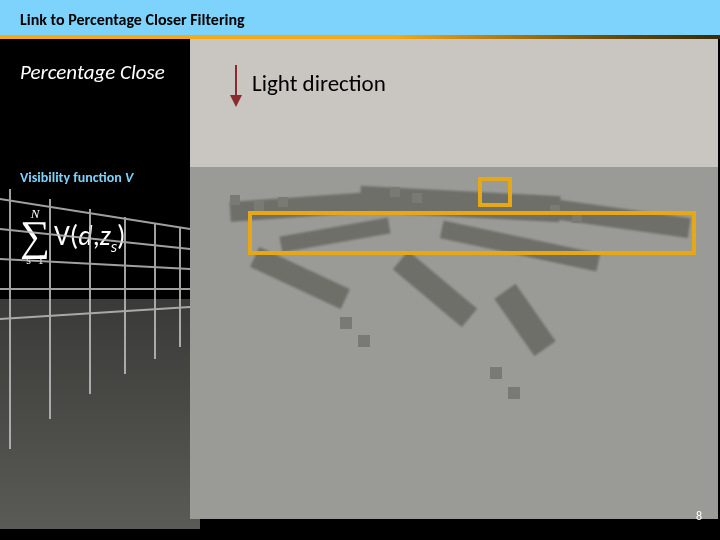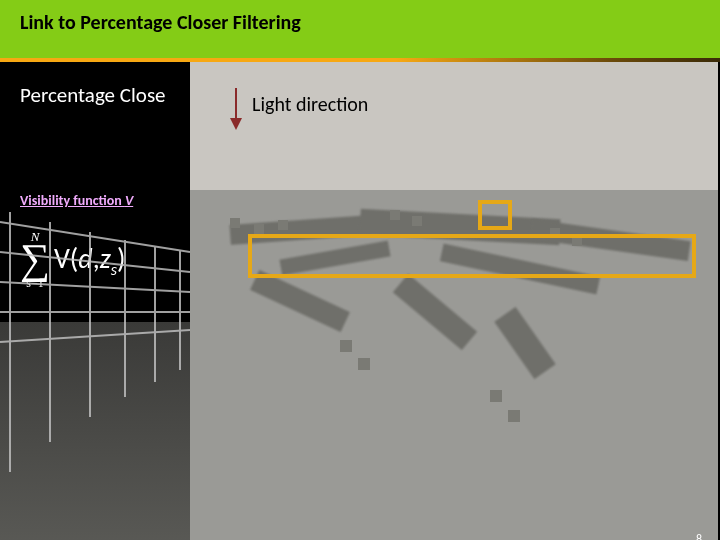--- a/index.html
+++ b/index.html
@@ -6,52 +6,51 @@
   body {
     width: 720px;
     height: 540px;
     background: #000;
     font-family: "Calibri", "Segoe UI", Arial, sans-serif;
     color: #fff;
     position: relative;
     overflow: hidden;
   }
   .header {
-    background: #84cc16;
+    background: #7dd3fc;
     color: #000;
-    padding: 10px 20px 24px 20px;
-    font-size: 20px;
+    padding: 10px 20px 6px 20px;
+    font-size: 16px;
     font-weight: bold;
   }
   .rule-gradient {
     height: 4px;
     background: linear-gradient(to right, #f7a813 0%, #f7a813 55%, #6b4a0a 85%, #3a2a08 100%);
   }
   .content {
     position: relative;
     width: 720px;
     height: calc(540px - 46px);
     background: #000;
   }
   .left-col {
     position: absolute;
     left: 20px;
     top: 20px;
     color: #fff;
   }
-  .pcf-line1 { font-size: 21px; margin-bottom: 2px; color:#fff; background:#000; display:inline-block; padding-right:8px;}
+  .pcf-line1 { font-size: 21px; margin-bottom: 2px; color:#fff; background:#000; display:inline-block; padding-right:8px;font-style:italic;}
   .pcf-line2 { font-size: 21px; margin-top: 2px; }
   .vfunc {
     position: absolute;
     left: 20px;
     top: 130px;
     font-size: 14px;
     font-weight: bold;
-    color: #f0abfc;
-    text-decoration: underline;
+    color: #7dd3fc;
   }
   .vfunc .italic { font-style: italic; font-weight: bold; }
   .sum-wrap {
     position: absolute;
     left: 20px;
     top: 168px;
     display: flex;
     align-items: center;
     color: #fff;
   }
@@ -100,21 +99,21 @@
     filter: blur(1px);
   }
   .pix {
     position: absolute;
     background: #7a7a74;
   }
   .light-label {
     position: absolute;
     left: 252px;
     top: 30px;
-    font-size: 20px;
+    font-size: 23px;
     color: #000;
     z-index: 5;
   }
   .arrow-down {
     position: absolute;
     left: 228px;
     top: 24px;
     z-index: 5;
   }
   .hi-box {

